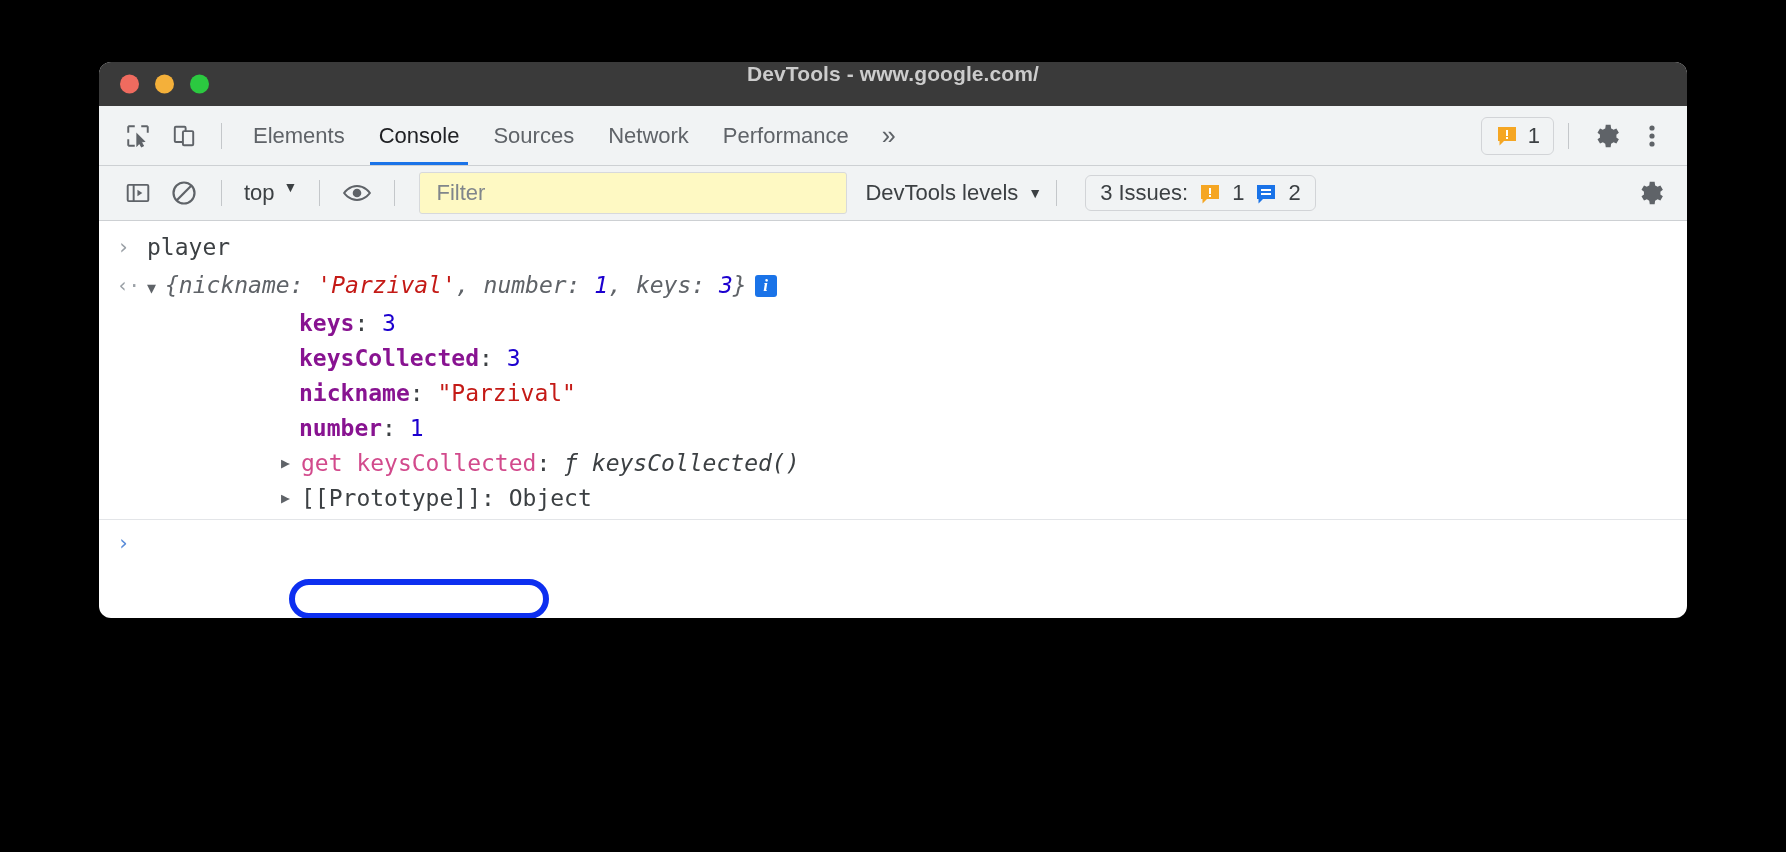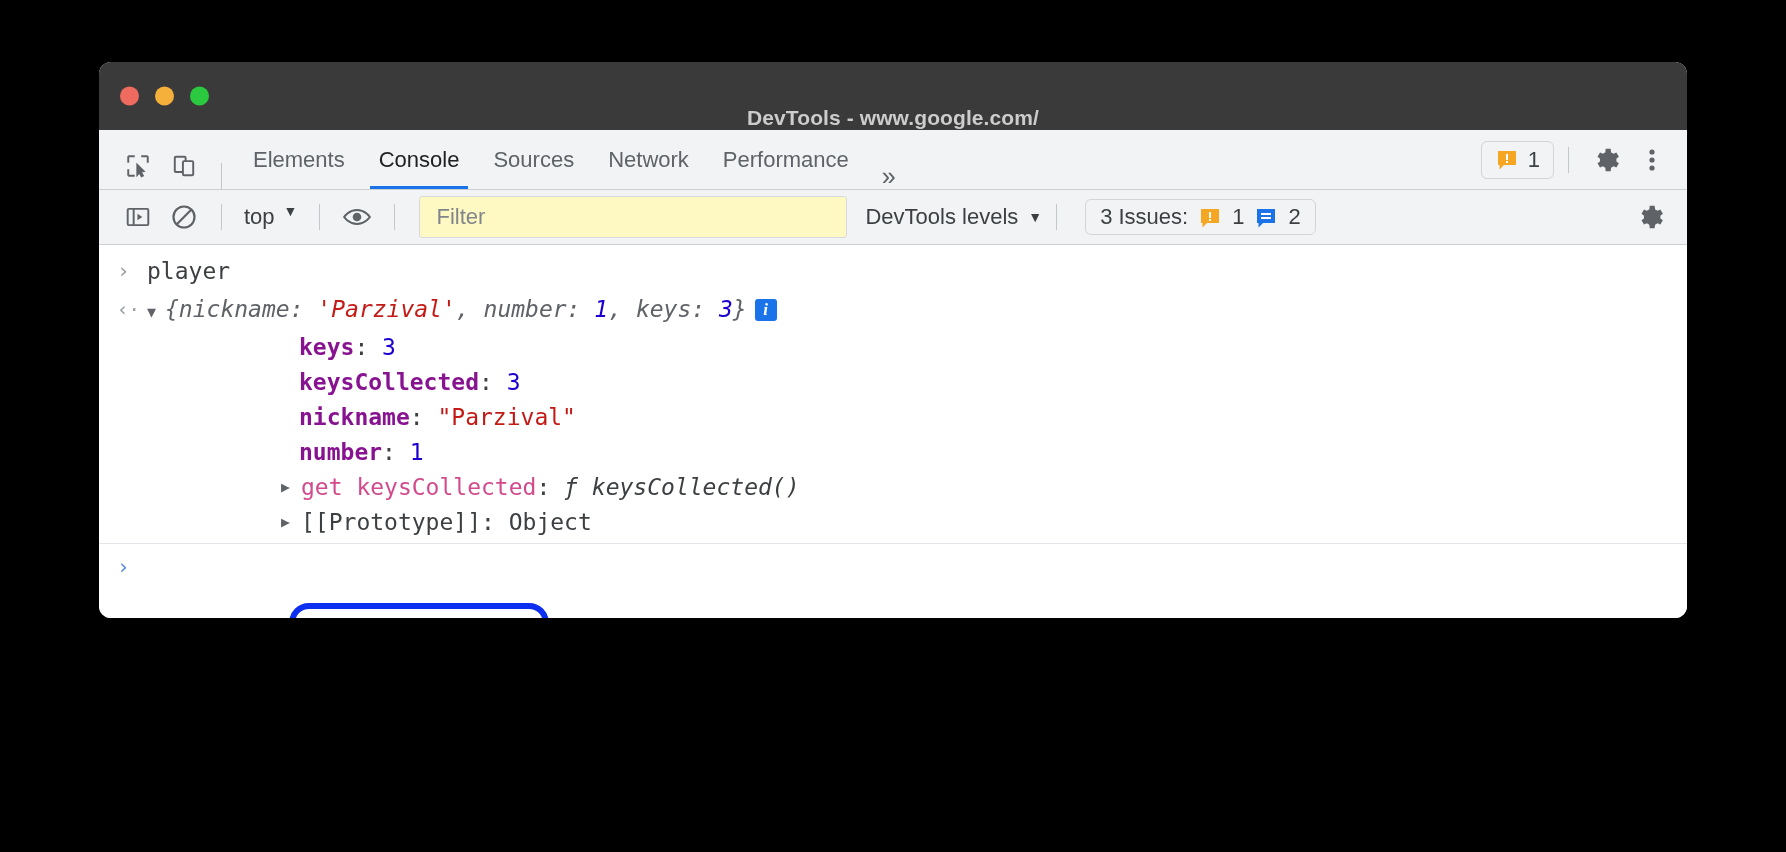--- a/index.html
+++ b/index.html
@@ -24,24 +24,24 @@
     height: 556px;
     border-radius: 12px;
     overflow: hidden;
     background: #ffffff;
     box-shadow: 0 0 34px 14px rgba(0,0,0,0.85);
   }
 
   
   #titlebar {
     position: relative;
-    height: 68px;
+    height: 44px;
     background: #3a3a3a;
     display: flex;
-    align-items: flex-end;
+    align-items: flex-start;
     justify-content: center;
   }
   #traffic-lights {
     position: absolute;
     left: 21px;
     top: 50%;
     transform: translateY(-50%);
     display: flex;
     gap: 16px;
   }
@@ -60,21 +60,21 @@
     letter-spacing: 0.1px;
   }
 
   
   #tabbar {
     position: relative;
     height: 60px;
     background: #f1f3f4;
     border-bottom: 1px solid #cdd0d3;
     display: flex;
-    align-items: flex-end;
+    align-items: center;
     padding-left: 16px;
     box-sizing: border-box;
   }
   .tool-icon-btn {
     width: 46px;
     height: 46px;
     display: flex;
     align-items: center;
     justify-content: center;
     flex: none;

